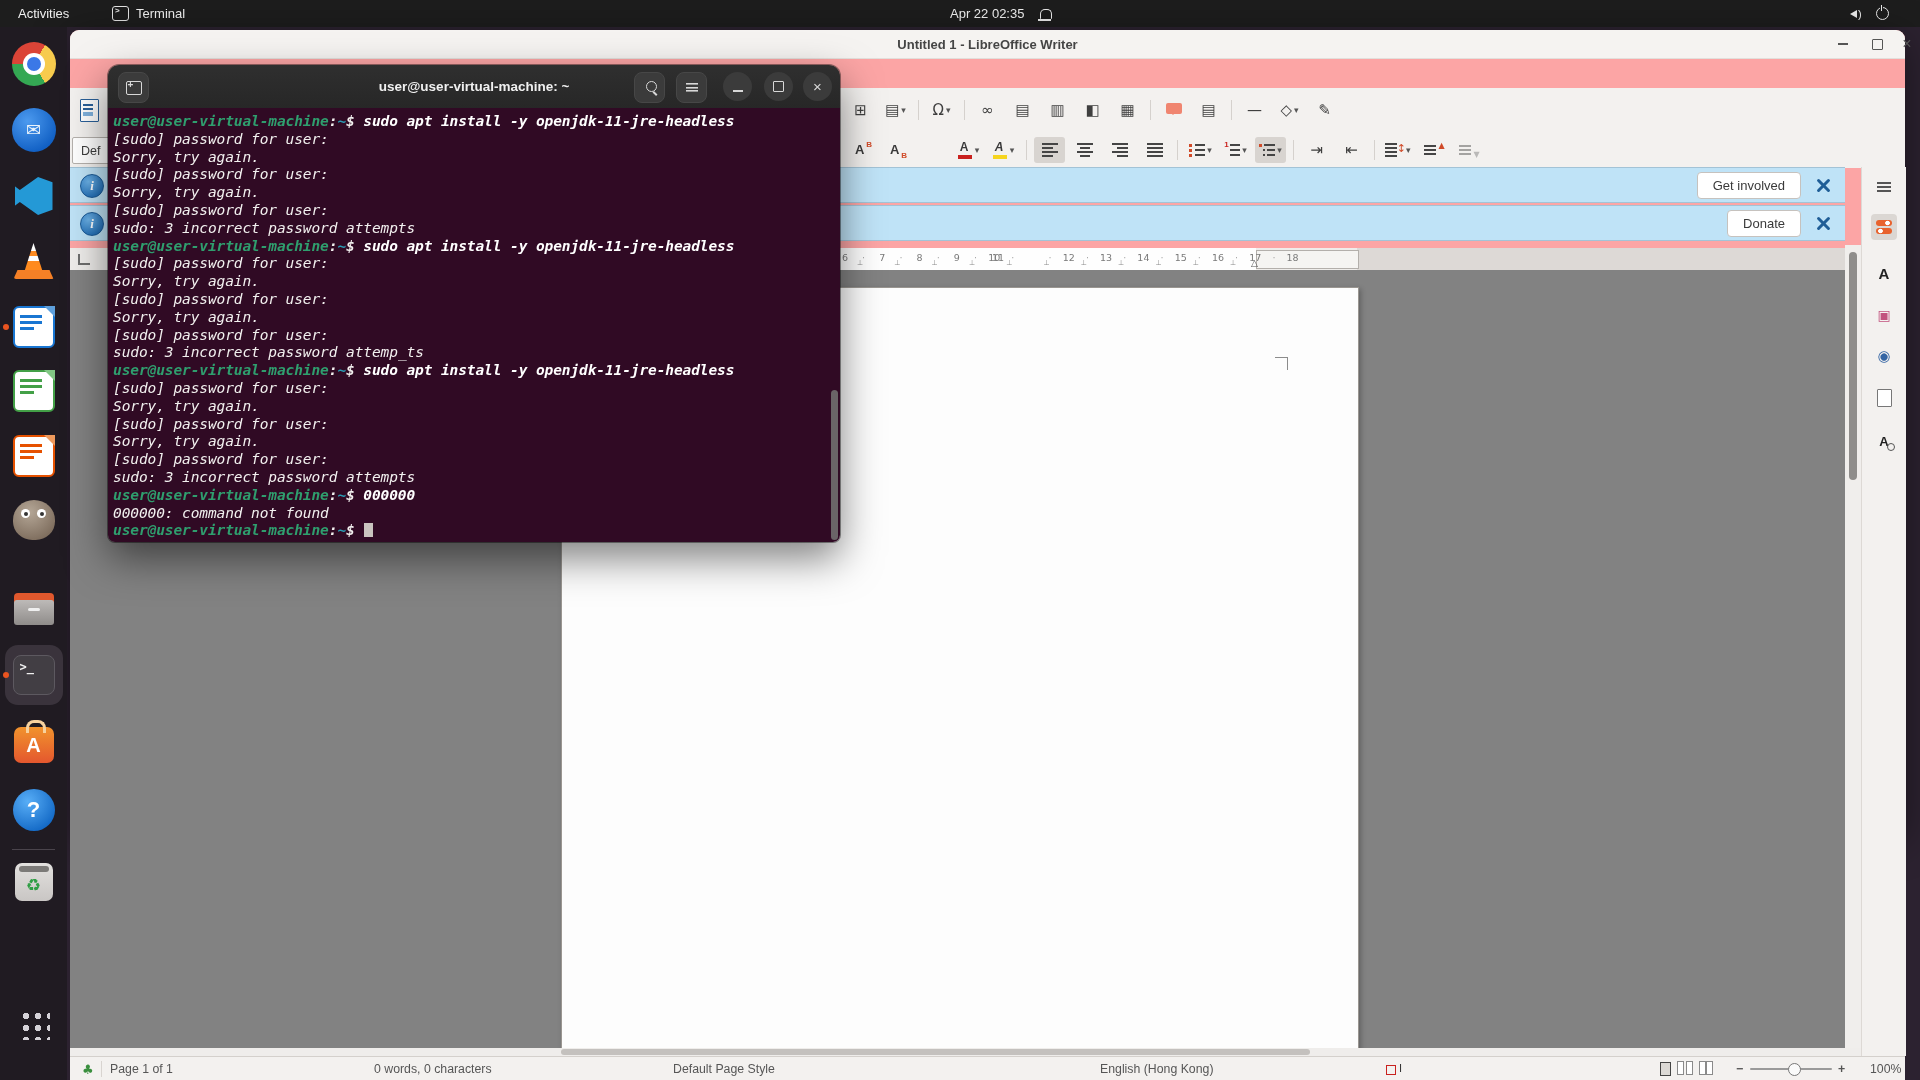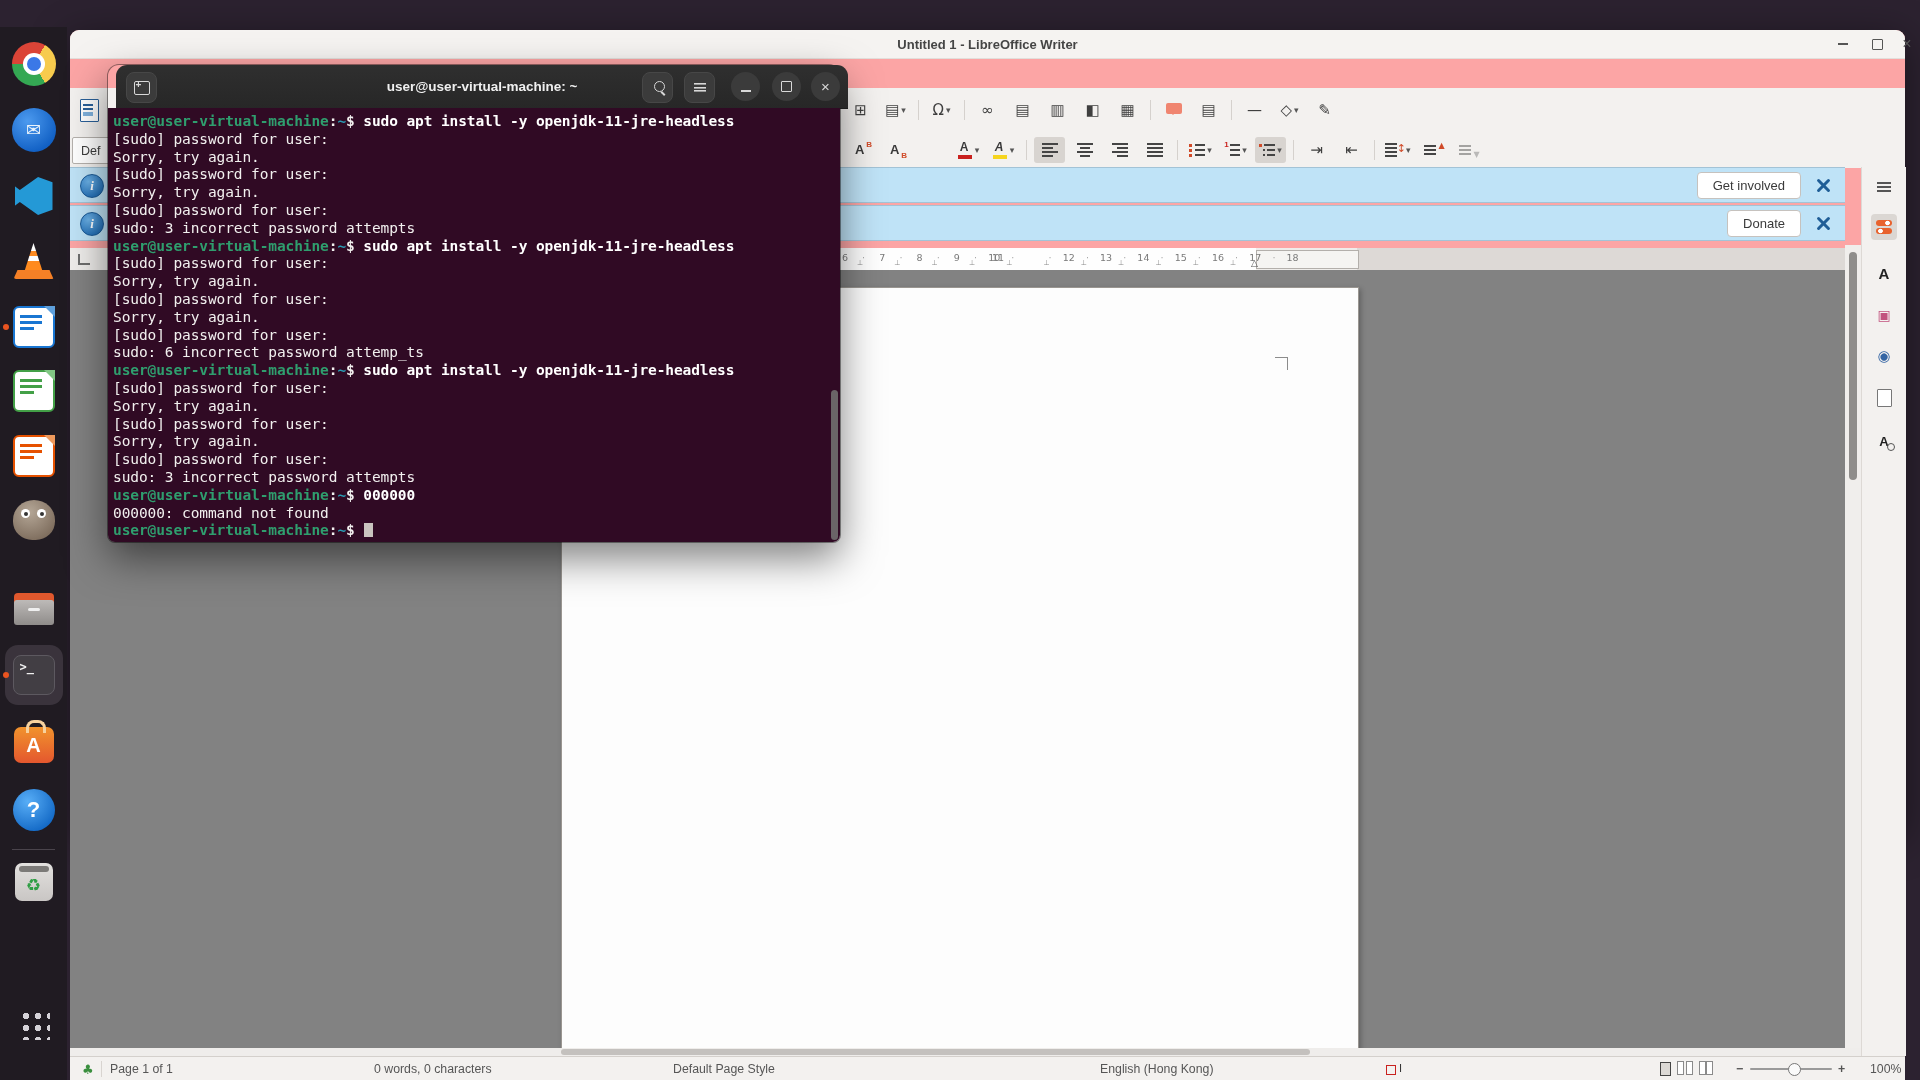--- a/index.html
+++ b/index.html
@@ -152,49 +152,66 @@
   .vi{display:inline-block;width:9px;height:12px;border:1px solid #8a8a8a;background:#fff;margin-right:2px;}
   .vi.on{border-color:#444;background:#dcd9d5;}
   .vi.half{width:5px;}
   .zoomtrack{position:relative;width:82px;height:2px;background:#9a9a9a;border-radius:1px;}
   .zoomtrack::before{content:"";position:absolute;left:50%;top:-3px;width:1px;height:8px;background:#9a9a9a;}
   .zoomknob{position:absolute;left:38px;top:-5px;width:11px;height:11px;border-radius:50%;background:#fafafa;border:1px solid #777;}
   .zplus{font-weight:bold;color:#555;}
 
   
   #terminal{position:absolute;left:108px;top:65px;width:732px;height:477px;border-radius:11px 11px 7px 7px;box-shadow:0 16px 40px rgba(0,0,0,.5),0 0 0 1px rgba(0,0,0,.4);}
-  #thead{position:absolute;left:8px;top:0;width:732px;height:43px;background:linear-gradient(#2f2f2f,#272727);border-radius:11px 11px 0 0;border-bottom:1px solid #1c1c1c;}
+  #thead{position:absolute;left:0;top:0;width:732px;height:43px;background:linear-gradient(#2f2f2f,#272727);border-radius:11px 11px 0 0;border-bottom:1px solid #1c1c1c;}
   #ttitle{position:absolute;left:0;top:0;width:732px;height:43px;display:flex;align-items:center;justify-content:center;color:#f0f0f0;font-size:13.5px;font-weight:bold;}
   .thbtn{position:absolute;top:7px;width:29px;height:29px;background:#3b3b3b;display:flex;align-items:center;justify-content:center;}
   .thbtn.sq{border-radius:8px;border:1px solid #474747;}
   .thbtn.ci{border-radius:50%;}
   .newtab{position:relative;width:14px;height:12px;border:1.5px solid #d8d8d8;border-radius:2px;}
   .newtab::before{content:"+";position:absolute;left:1px;top:-3px;font-size:10px;color:#d8d8d8;font-weight:bold;}
   .mag{position:relative;width:9px;height:9px;border:1.7px solid #d8d8d8;border-radius:50%;margin:-3px -3px 0 0;}
   .mag::after{content:"";position:absolute;left:7px;top:9px;width:2px;height:5px;background:#d8d8d8;transform:rotate(-45deg);}
   .burger{width:12px;height:9px;background:linear-gradient(#d8d8d8,#d8d8d8) 0 0/12px 1.6px no-repeat,linear-gradient(#d8d8d8,#d8d8d8) 0 3.7px/12px 1.6px no-repeat,linear-gradient(#d8d8d8,#d8d8d8) 0 7.4px/12px 1.6px no-repeat;}
   .minbar{width:10px;height:2px;background:#d8d8d8;margin-top:8px;}
   .maxsq{width:9px;height:9px;border:1.5px solid #d8d8d8;border-radius:1px;}
   .closex{color:#d8d8d8;font-size:15px;line-height:1;}
   #tbody{position:absolute;left:0;top:43px;width:732px;height:434px;background:#300a24;border-radius:0 0 7px 7px;overflow:hidden;font-family:"DejaVu Sans Mono",monospace;font-size:14.5px;letter-spacing:-0.1px;}
-  #tscreen{position:absolute;left:5px;top:5px;right:12px;}
+  #tscreen{position:absolute;left:5px;top:5px;right:12px;font-style:italic;}
   .tline{height:17.8px;line-height:17.8px;white-space:pre;color:#f2f0ef;}
   .tp-user{color:#2f9e6e;font-weight:bold;}
   .tp-path{color:#2a9bb3;font-weight:bold;}
   .tp-dim{color:#f2f0ef;font-weight:bold;}
   .tcmd{color:#ffffff;font-weight:bold;}
   .tout{color:#f2f0ef;}
   .tcursor{display:inline-block;width:9px;height:14px;background:#c9c4bf;vertical-align:-2px;margin-left:1px;}
   #tscrollthumb{position:absolute;right:2px;top:282px;width:7px;height:150px;background:#6a6467;border-radius:4px;}
 </style>
 </head>
 <body>
 
 <div id="stage">
 
+  <div id="topbar">
+    <div class="tb-item" style="left:18px;">
+      <span>Activities</span>
+    </div>
+    <div class="tb-item" style="left:112px;">
+      <span class="term-glyph"></span>
+      <span>Terminal</span>
+    </div>
+    <div class="tb-item" style="left:950px;gap:16px;">
+      <span>Apr 22 02:35</span>
+      <span class="bell"></span>
+    </div>
+    <div class="tb-item" style="left:1850px;gap:14px;">
+      <span class="spk">)</span>
+      <span class="pwr"></span>
+    </div>
+  </div>
 
   <div id="writer">
     <div id="wtitle">
       <span>Untitled 1 - LibreOffice Writer</span>
     </div>
     <div class="wbtn" style="left:1764px;">
         <span class="wmin"></span>
       </div>
     <div class="wbtn" style="left:1798px;">
         <span class="wrest"></span>
@@ -539,21 +556,21 @@
           <div class="tline"><span class="tout">[sudo] password for user: </span></div>
           <div class="tline"><span class="tout">Sorry, try again.</span></div>
           <div class="tline"><span class="tout">[sudo] password for user: </span></div>
           <div class="tline"><span class="tout">sudo: 3 incorrect password attempts</span></div>
           <div class="tline"><span class="tp-user">user@user-virtual-machine</span><span class="tp-dim">:</span><span class="tp-path">~</span><span class="tp-dim">$</span><span class="tcmd"> sudo apt install -y openjdk-11-jre-headless</span></div>
           <div class="tline"><span class="tout">[sudo] password for user: </span></div>
           <div class="tline"><span class="tout">Sorry, try again.</span></div>
           <div class="tline"><span class="tout">[sudo] password for user: </span></div>
           <div class="tline"><span class="tout">Sorry, try again.</span></div>
           <div class="tline"><span class="tout">[sudo] password for user: </span></div>
-          <div class="tline"><span class="tout">sudo: 6 incorrect password attemp̲ts</span></div>
+          <div class="tline"><span class="tout">sudo: 3 incorrect password attemp̲ts</span></div>
           <div class="tline"><span class="tp-user">user@user-virtual-machine</span><span class="tp-dim">:</span><span class="tp-path">~</span><span class="tp-dim">$</span><span class="tcmd"> sudo apt install -y openjdk-11-jre-headless</span></div>
           <div class="tline"><span class="tout">[sudo] password for user: </span></div>
           <div class="tline"><span class="tout">Sorry, try again.</span></div>
           <div class="tline"><span class="tout">[sudo] password for user: </span></div>
           <div class="tline"><span class="tout">Sorry, try again.</span></div>
           <div class="tline"><span class="tout">[sudo] password for user: </span></div>
           <div class="tline"><span class="tout">sudo: 3 incorrect password attempts</span></div>
           <div class="tline"><span class="tp-user">user@user-virtual-machine</span><span class="tp-dim">:</span><span class="tp-path">~</span><span class="tp-dim">$</span><span class="tcmd"> 000000</span></div>
           <div class="tline"><span class="tout">000000: command not found</span></div>
           <div class="tline"><span class="tp-user">user@user-virtual-machine</span><span class="tp-dim">:</span><span class="tp-path">~</span><span class="tp-dim">$</span><span class="tcmd"> </span><span class="tcursor"></span></div>

